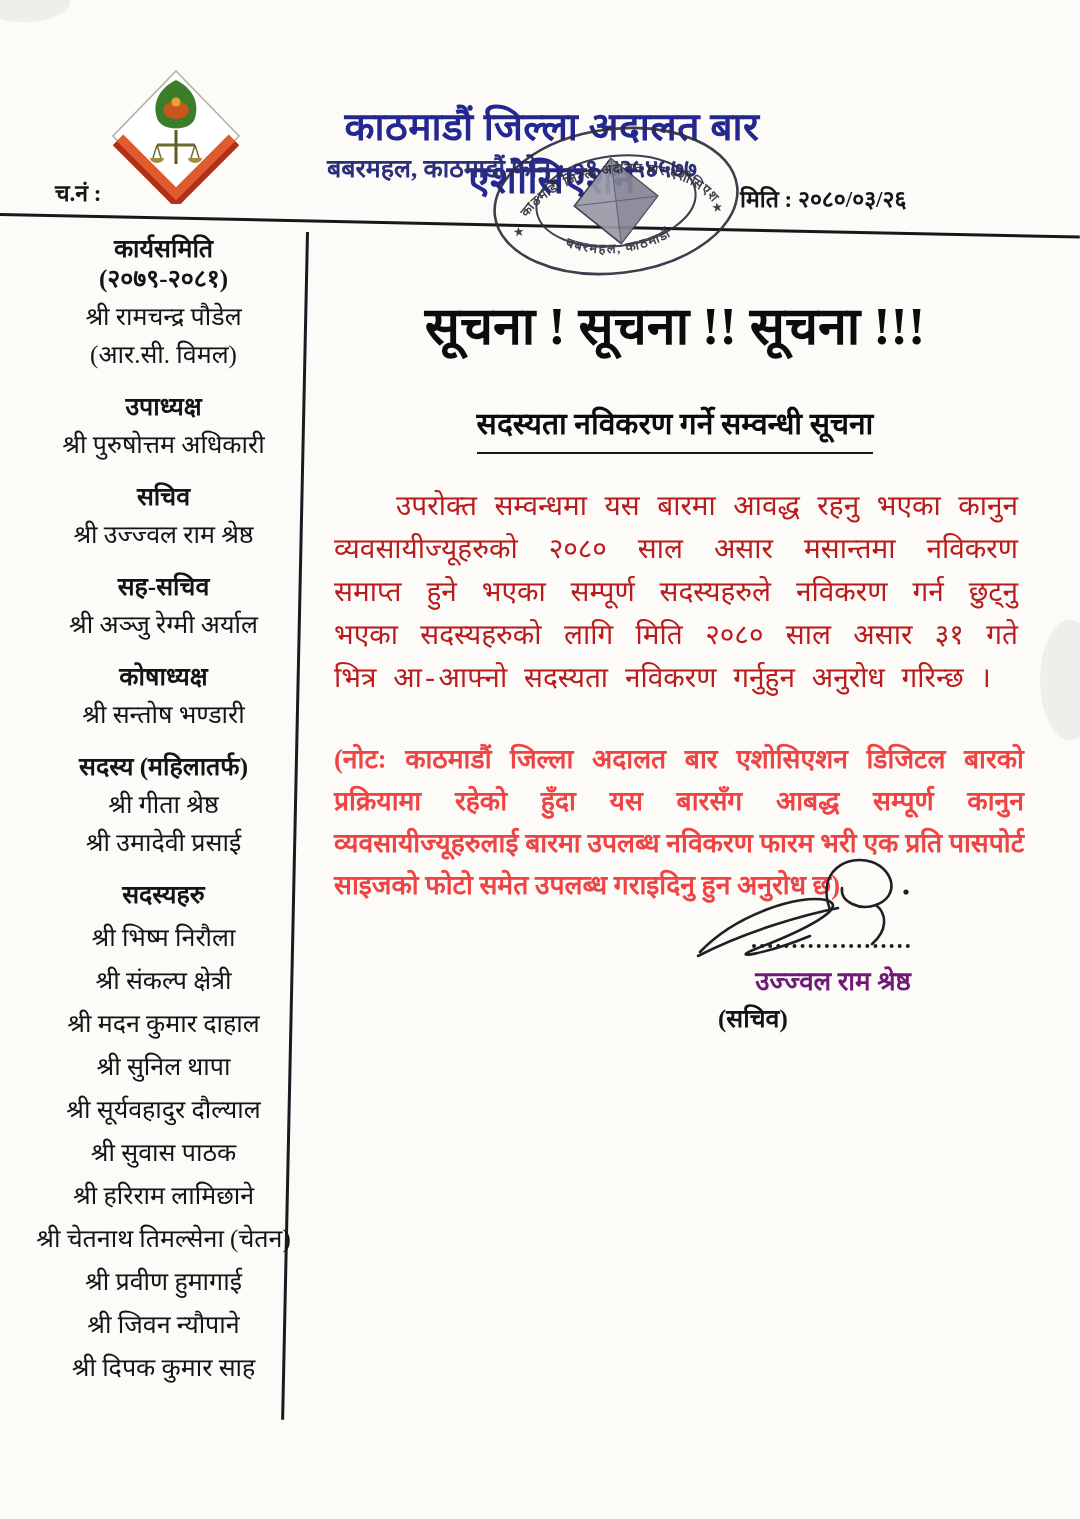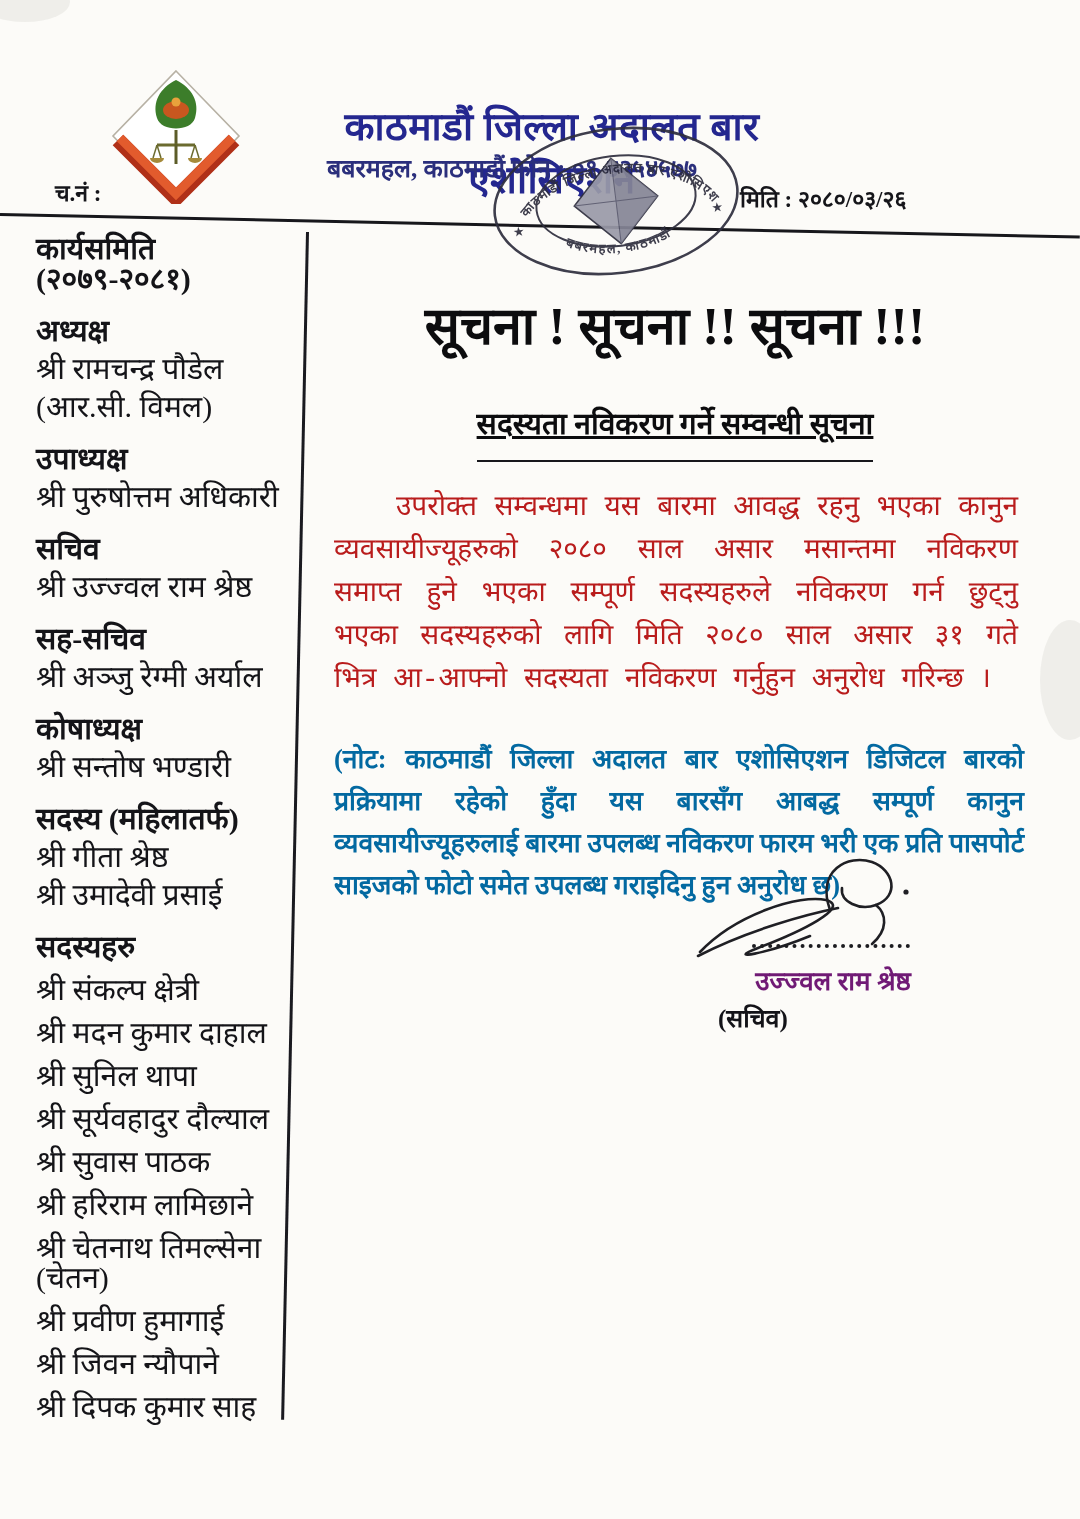--- a/index.html
+++ b/index.html
@@ -25,42 +25,42 @@
     position:absolute;left:0;top:213px;width:1080px;height:3px;background:#17171c;
     transform:rotate(1.2deg);transform-origin:left center;
   }
   .stamp{position:absolute;left:488px;top:122px;width:256px;height:158px;transform:rotate(-7deg);opacity:.92;}
   
   .v-rule{
     position:absolute;left:306px;top:232px;width:2.5px;height:1188px;background:#1a1a20;
     transform:rotate(1.2deg);transform-origin:top center;
   }
   
-  .sidebar{position:absolute;left:36px;top:234px;width:255px;font-size:30px;line-height:30px;color:#141418;}
+  .sidebar{position:absolute;left:36px;top:234px;width:255px;font-size:25px;line-height:30px;color:#141418;text-align:center;}
   .sidebar .hd{font-weight:bold;}
   .sidebar .role{font-weight:bold;margin-top:22px;}
   .sidebar .name{margin-top:8px;}
   .sidebar .members .name{margin-top:13px;}
   
   .main-title{
     position:absolute;left:330px;top:288px;width:690px;text-align:center;
     font-size:52px;font-weight:bold;color:#0c0c0e;white-space:nowrap;
   }
   .sub-title{
     position:absolute;left:330px;top:402px;width:690px;text-align:center;
     font-size:30px;font-weight:bold;color:#0c0c0e;
   }
-  .sub-title span{border-bottom:2.5px solid #17171c;padding-bottom:20px;text-decoration:underline;}
+  .sub-title span{border-bottom:2.5px solid #17171c;padding-bottom:12px;}
   .body-para{
     position:absolute;left:334px;top:486px;width:684px;
     font-size:28px;line-height:43px;text-align:justify;text-indent:62px;color:#b91c1c;font-family:Liberation Mono, monospace;
   }
   .note-para{
     position:absolute;left:334px;top:738px;width:690px;
-    font-size:26.5px;line-height:42px;text-align:justify;font-weight:bold;color:#0369a1;
+    font-size:26.5px;line-height:42px;text-align:justify;font-weight:bold;color:#ef4444;
   }
   
   .sig-squiggle{position:absolute;left:688px;top:852px;width:240px;height:122px;}
   .sig-dots{position:absolute;left:752px;top:944px;width:158px;border-bottom:4px dotted #1c1c20;}
   .sig-name{position:absolute;left:718px;top:962px;width:230px;text-align:center;font-size:26px;font-weight:bold;color:#701a75;}
   .sig-role{position:absolute;left:718px;top:1000px;width:230px;font-size:25px;font-weight:bold;color:#131318;}
   
   .smudge{position:absolute;background:#d8d6d0;opacity:.35;border-radius:50%;}
 </style>
 </head>
@@ -112,21 +112,20 @@
     <text x="22" y="102" font-size="13" fill="#2e2e3e">★</text>
     <text x="222" y="102" font-size="13" fill="#2e2e3e">★</text>
   </svg>
 
   <div class="v-rule"></div>
 
   <div class="sidebar">
     <div class="hd">कार्यसमिति</div>
     <div class="hd">(२०७९-२०८१)</div>
 
-    <div class="role">अध्यक्ष</div>
     <div class="name">श्री रामचन्द्र पौडेल</div>
     <div class="name">(आर.सी. विमल)</div>
 
     <div class="role">उपाध्यक्ष</div>
     <div class="name">श्री पुरुषोत्तम अधिकारी</div>
 
     <div class="role">सचिव</div>
     <div class="name">श्री उज्ज्वल राम श्रेष्ठ</div>
 
     <div class="role">सह-सचिव</div>
@@ -134,20 +133,21 @@
 
     <div class="role">कोषाध्यक्ष</div>
     <div class="name">श्री सन्तोष भण्डारी</div>
 
     <div class="role">सदस्य (महिलातर्फ)</div>
     <div class="name">श्री गीता श्रेष्ठ</div>
     <div class="name">श्री उमादेवी प्रसाई</div>
 
     <div class="members">
       <div class="role">सदस्यहरु</div>
+      <div class="name">श्री भिष्म निरौला</div>
       <div class="name">श्री संकल्प क्षेत्री</div>
       <div class="name">श्री मदन कुमार दाहाल</div>
       <div class="name">श्री सुनिल थापा</div>
       <div class="name">श्री सूर्यवहादुर दौल्याल</div>
       <div class="name">श्री सुवास पाठक</div>
       <div class="name">श्री हरिराम लामिछाने</div>
       <div class="name">श्री चेतनाथ तिमल्सेना (चेतन)</div>
       <div class="name">श्री प्रवीण हुमागाई</div>
       <div class="name">श्री जिवन न्यौपाने</div>
       <div class="name">श्री दिपक कुमार साह</div>

